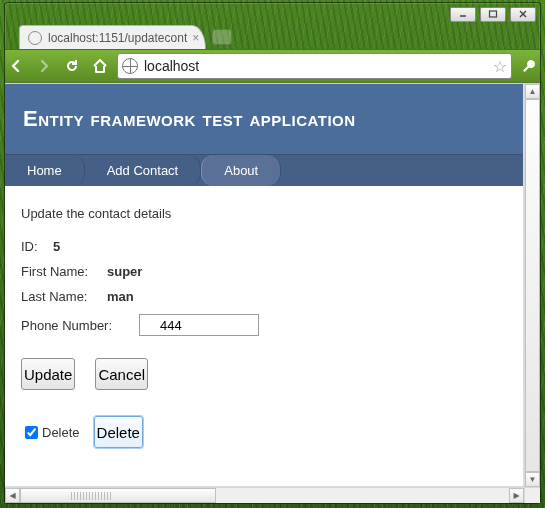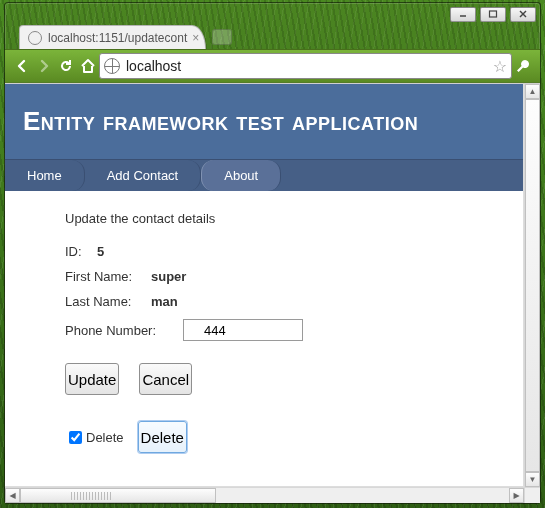--- a/index.html
+++ b/index.html
@@ -57,21 +57,21 @@
     width: 20px; height: 16px; margin-left: 6px; margin-bottom: 4px;
     background: rgba(255,255,255,0.25); border: 1px solid rgba(0,0,0,0.2);
     border-radius: 3px;
   }
   
   .toolbar {
     height: 34px; background: #6ba12c;
     background: linear-gradient(#7bb43a, #5a8a22);
     border-top: 1px solid rgba(0,0,0,0.2);
     border-bottom: 1px solid rgba(0,0,0,0.3);
-    display: flex; align-items: center; padding: 0 6px; 
+    display: flex; align-items: center; padding: 0 0; gap: 6px;
   }
   .tool-ico {
     width: 22px; height: 22px; display: flex; align-items: center; justify-content: center;
     color: #fff;
   }
   .tool-ico.dim { opacity: 0.45; }
   .tool-ico svg { width: 16px; height: 16px; }
   .omnibox {
     flex: 1; height: 26px; background: #fff; border: 1px solid #888;
     border-radius: 3px; display: flex; align-items: center; padding: 0 4px;
@@ -132,36 +132,36 @@
     position:absolute; top:3px; left:20px;
   }
   .sb-corner { grid-column:2; grid-row:2; background:#efefef; border-left:1px solid #d8d8d8; border-top:1px solid #d8d8d8;}
   
   .page { padding: 0; }
   .page-header {
     background: #4b6d9b; color: #fff; padding: 22px 18px;
     font-family: "Segoe UI", sans-serif;
   }
   .page-header h1 {
-    margin: 0; font-size: 26px; font-weight: 600; letter-spacing: 0.5px;
+    margin: 0; font-size: 22px; font-weight: 600; letter-spacing: 0.5px;
     font-variant: small-caps;
   }
   .nav {
     background: #465f86; display: flex; border-top: 1px solid #3a4f72;
   }
   .nav a {
     color: #fff; font-size: 13px; padding: 8px 22px; text-decoration: none;
     border-right: 1px solid #3a4f72;
     border-radius: 13px;
   }
   .nav a.sel {
     background: #5a7098;
     border-left: 1px solid #8092b2; border-right: 1px solid #3a4f72;
   }
-  .content { padding: 14px 16px; font-size: 13px; color: #333; margin-left: 44px; }
+  .content { padding: 14px 16px; font-size: 13px; color: #333; }
   .content .lead { margin: 6px 0 18px; }
   .row { display: flex; align-items: center; margin: 10px 0; }
   .lbl { min-width: 100px; color: #333; }
   .lbl.s { min-width: 28px; }
   .lbl.m { min-width: 82px; }
   .val { font-weight: 700; margin-left: 4px; }
   .txt {
     height: 22px; width: 120px; border: 1px solid #9a9a9a; padding: 1px 20px;
     font-size: 13px; font-family: inherit;
   }

